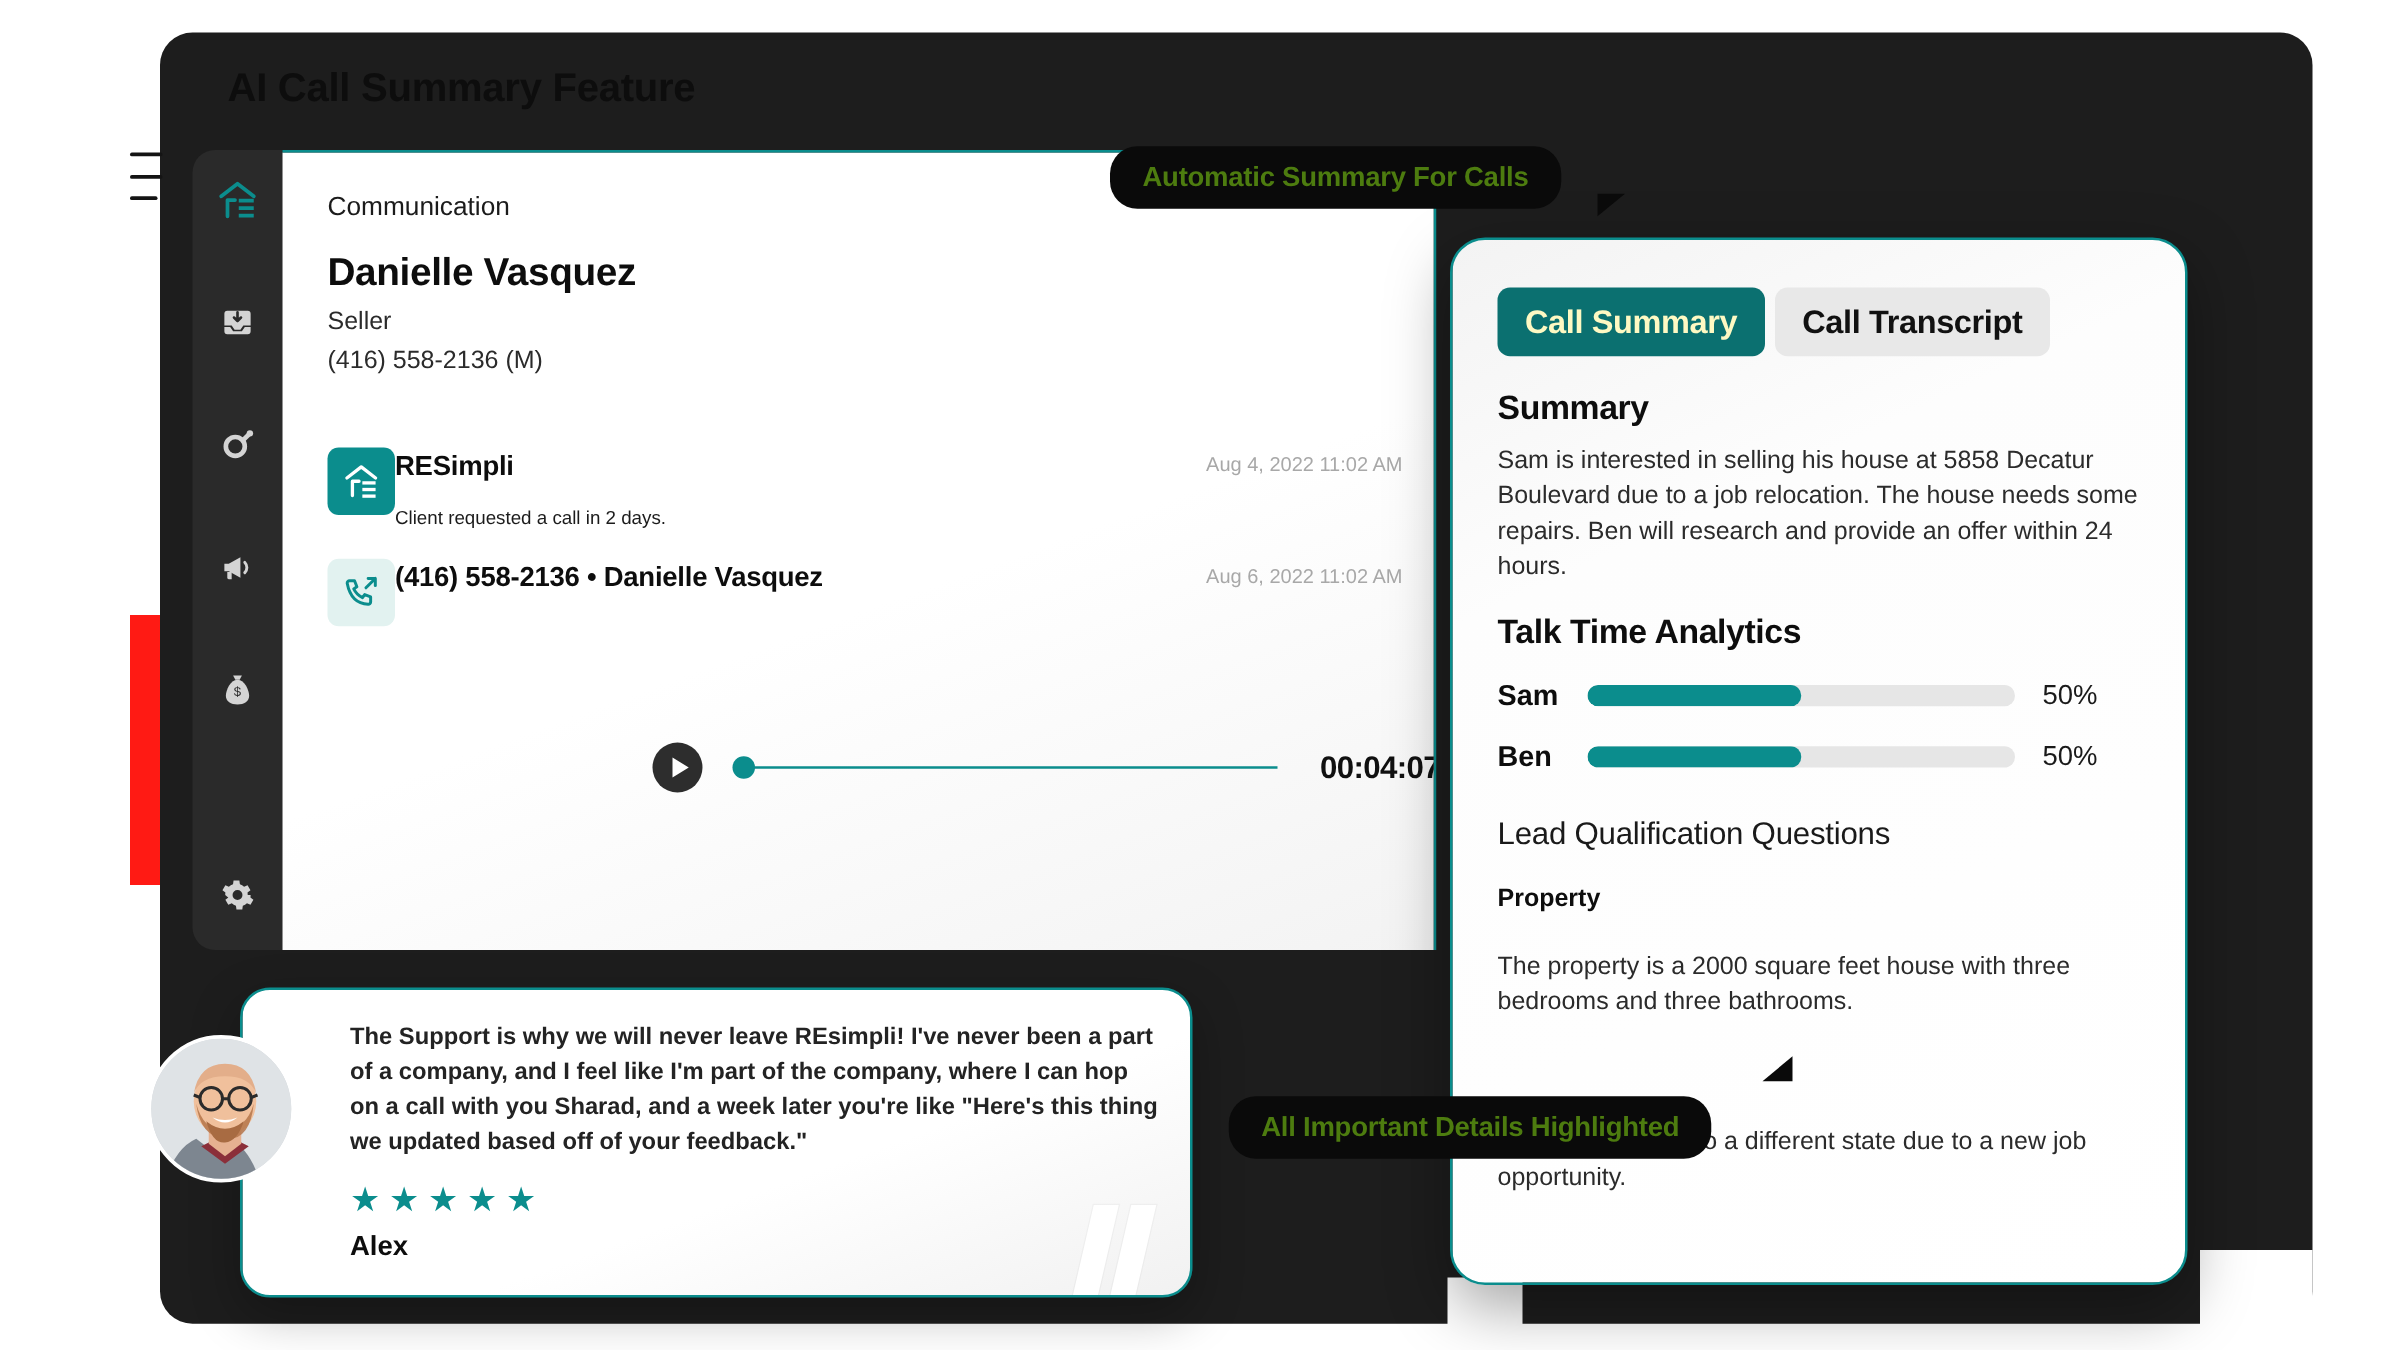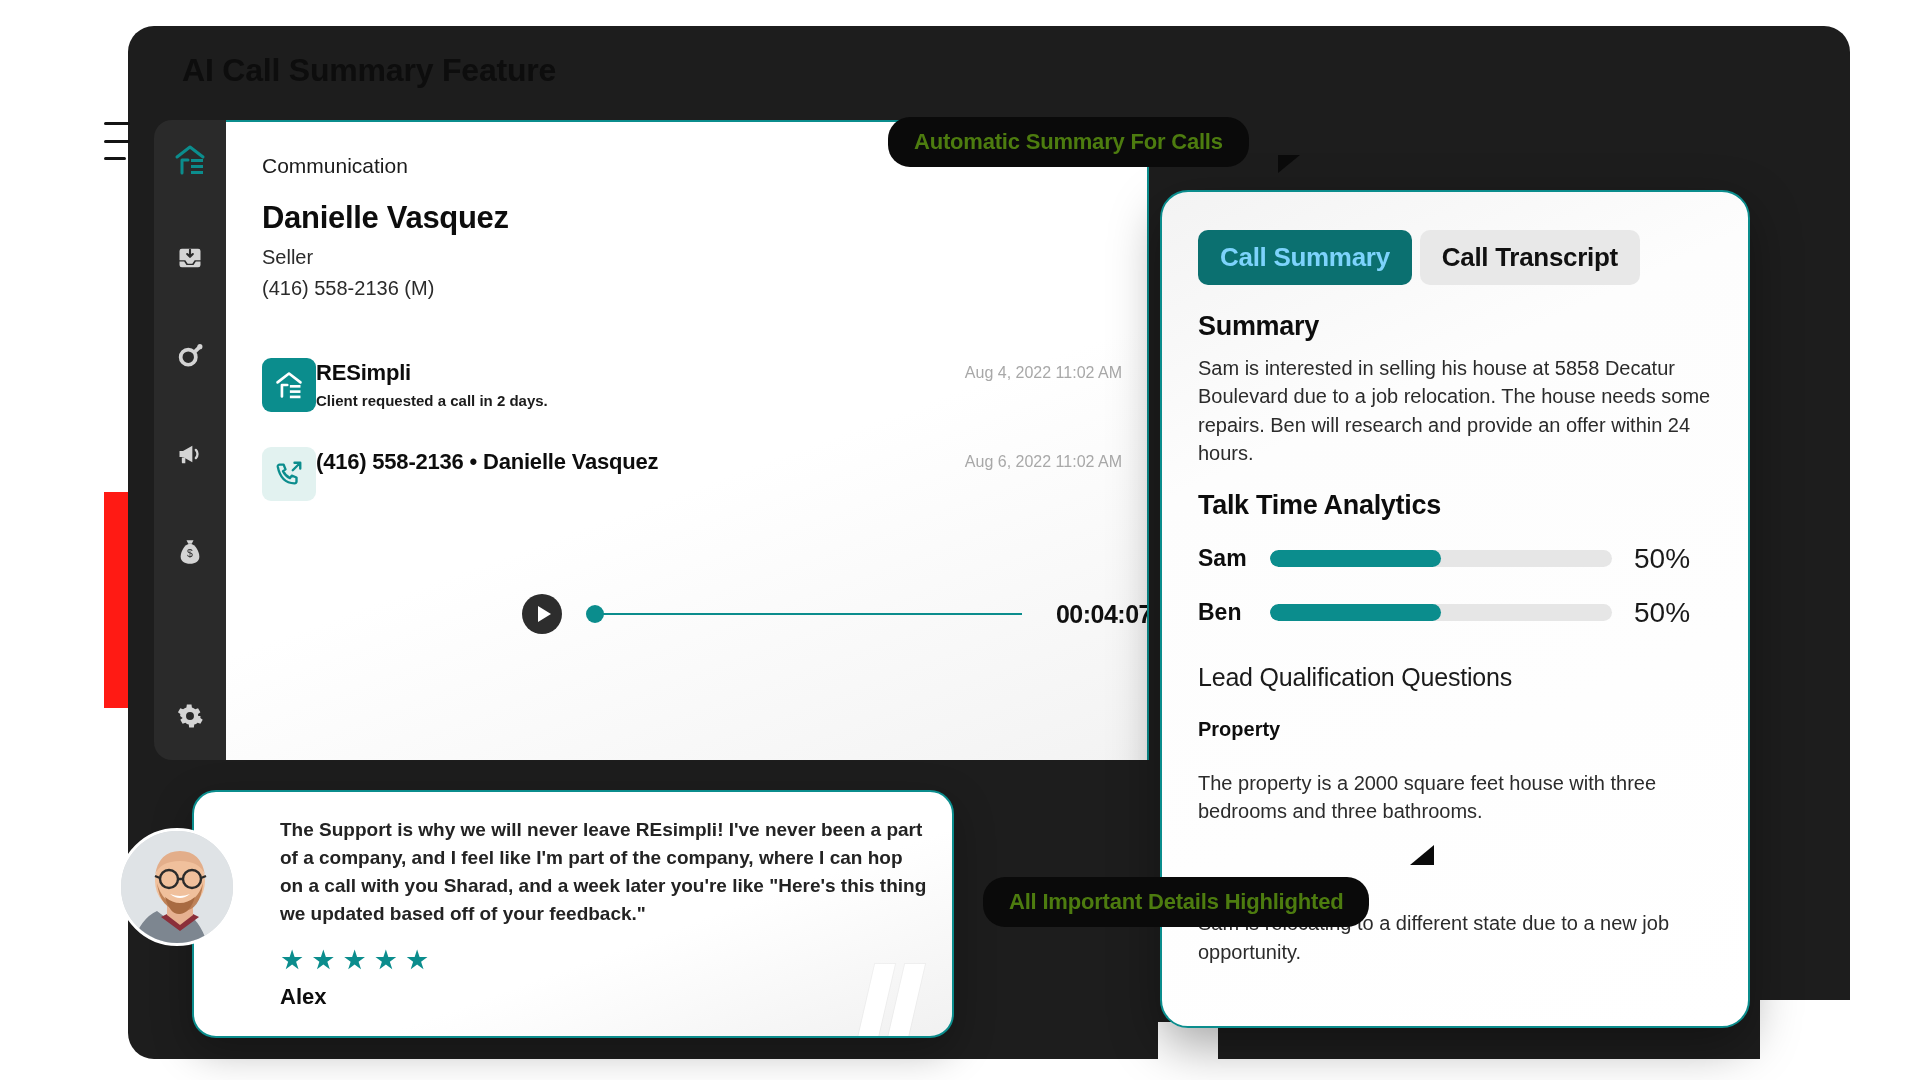--- a/index.html
+++ b/index.html
@@ -158,21 +158,21 @@
     width: 54px; height: 54px; border-radius: 9px;
     display:flex; align-items:center; justify-content:center;
     flex: 0 0 auto;
   }
   .act-icon.teal   { background:#0b8d8d; color:#ffffff; }
   .act-icon.light  { background:#e2f2f0; color:#0b8d8d; }
 
   .act-body { flex: 1 1 auto; padding-top: 2px; }
   .act-title { font-size: 22px; font-weight: 700; color:#0d0d0d; letter-spacing:-0.2px; }
   .act-title.sm { font-size: 22px; }
-  .act-sub { font-size: 15px; color:#1b1b1b; font-weight:700; margin-top: 6px; }
+  .act-sub { font-size: 15px; color:#1b1b1b; font-weight:400; margin-top: 20px; }
   .act-time {
     flex: 0 0 auto;
     font-size: 16px; color:#a8a8a8; font-weight:400;
     padding-top: 6px; white-space: nowrap;
   }
 
   
   .player {
     position:absolute; left: 296px; top: 470px;
     width: 630px; height: 44px;
@@ -207,32 +207,32 @@
     z-index: 7;
     overflow: hidden;
     padding: 38px 36px 0 36px;
   }
   .tabs { display:flex; gap: 8px; }
   .tab {
     padding: 12px 22px; border-radius: 10px;
     font-size: 26px; font-weight: 600; letter-spacing:-0.3px;
     border: none; cursor:pointer;
   }
-  .tab.active { background:#0b7070; color:#7dd3fc; }
+  .tab.active { background:#0b7070; color:#fef9c3; }
   .tab.inactive { background:#e8e8e8; color:#111111; }
 
   .sec-title { font-size: 27px; font-weight: 700; color:#0d0d0d; margin-top: 26px; letter-spacing:-0.3px; }
   .sec-para { font-size: 20px; line-height: 1.42; color:#2b2b2b; font-weight:300; margin-top: 12px; }
 
   .tta-title { font-size: 27px; font-weight:700; color:#0d0d0d; margin-top: 22px; letter-spacing:-0.3px; }
   .tta-row { display:flex; align-items:center; margin-top: 22px; }
   .tta-name { width: 72px; font-size: 23px; font-weight:700; color:#0d0d0d; }
   .tta-bar { position: relative; width: 342px; height: 17px; background:#e6e6e6; border-radius: 9px; overflow:hidden; }
   .tta-fill { position:absolute; left:0; top:0; height: 100%; background:#0b8d8d; border-radius: 9px; }
-  .tta-pct { margin-left: 22px; font-size: 28px; color:#1a1a1a; font-weight: 400; text-align: center; }
+  .tta-pct { margin-left: 22px; font-size: 22px; color:#1a1a1a; font-weight: 400; text-align: center; }
 
   .lead-title { font-size: 25px; font-weight: 400; color:#1a1a1a; margin-top: 34px; letter-spacing:-0.2px; }
   .prop-title { font-size: 20px; font-weight: 700; color:#0d0d0d; margin-top: 26px; }
 
   
   .testimonial {
     position:absolute; left: 192px; top: 790px;
     width: 762px; height: 248px;
     background: linear-gradient(160deg,#ffffff 0%,#ffffff 60%,#f1f1f1 100%);
     border-radius: 24px;

